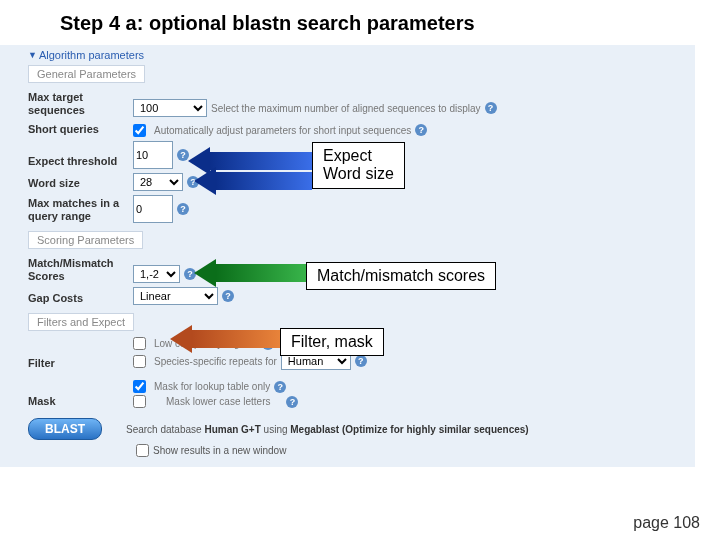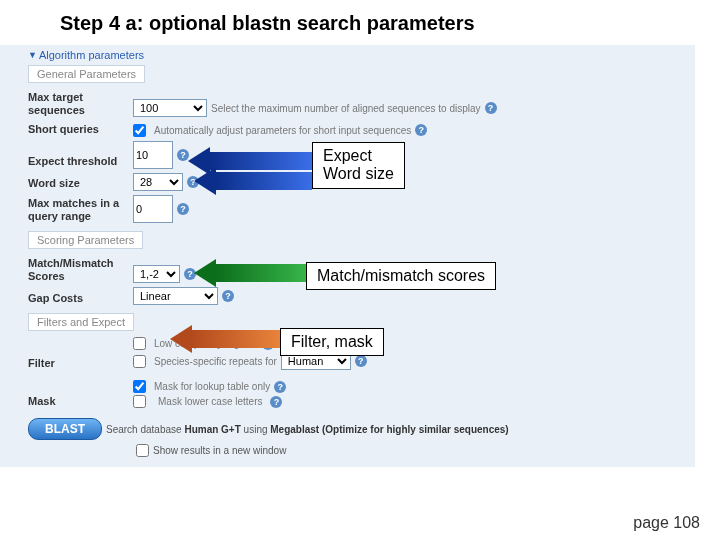--- a/index.html
+++ b/index.html
@@ -13,21 +13,21 @@
   .row { display: flex; align-items: flex-end; padding: 2px 0; }
   .label-col { width: 105px; font-weight: bold; font-size: 11px; color: #333; line-height: 1.2; padding-top: 2px; }
   .input-col { flex: 1; display: flex; align-items: center; gap: 4px; font-size: 10px; color: #555; }
   .desc { font-size: 10px; color: #777; }
   select, input[type=text] { font-size: 11px; padding: 1px 2px; border: 1px solid #7e9db9; background: #fff; }
   select { height: 18px; }
   input[type=text] { height: 28px; }
   input[type=checkbox] { margin-right: 4px; }
   .help { display: inline-block; width: 12px; height: 12px; border-radius: 50%; background: #5a8dc8; color: #fff; font-size: 9px; line-height: 12px; text-align: center; font-weight: bold; }
   .blast-btn { background: linear-gradient(#6fb4f5,#2a72c4); color: #fff; border: 1px solid #1e5a9e; border-radius: 10px; padding: 3px 16px; font-size: 12px; font-weight: bold; cursor: pointer; }
-  .searchline { display: flex; align-items: center; gap: 4px; margin-top: 8px; font-size: 10px; color: #555; }
+  .searchline { display: flex; align-items: center; gap: 24px; margin-top: 8px; font-size: 10px; color: #555; }
   .searchline b { color: #333; }
   .shownew { margin-top: 4px; font-size: 10px; color: #555; display: flex; align-items: center; padding-left: 108px; }
   .page-num { position: absolute; right: 20px; bottom: 8px; font-size: 16px; color: #333; }
 
   .callout { position: absolute; background: #fff; border: 1.5px solid #000; padding: 4px 10px; font-size: 16px; font-weight: 500; color: #000; z-index: 10; white-space: nowrap; }
   .arrow { position: absolute; z-index: 9; }
   .arrow .shaft { position: absolute; height: 18px; background: linear-gradient(90deg, var(--c1), var(--c2)); }
   .arrow .head { position: absolute; width: 0; height: 0; border-top: 14px solid transparent; border-bottom: 14px solid transparent; border-right: 22px solid var(--c1); left: -22px; top: -5px; }
 </style>
 </head>
@@ -129,21 +129,21 @@
     </div>
 
     <div class="row" style="margin-top:6px">
       <div class="label-col">Mask</div>
       <div class="input-col" style="flex-direction:column;align-items:flex-start;gap:2px">
         <div style="display:flex;align-items:center;gap:4px">
           <input type="checkbox" checked="" style="">
           <span class="desc">Mask for lookup table only</span>
           <span class="help">?</span>
         </div>
-        <div style="display:flex;align-items:center;gap:8px">
+        <div style="display:flex;align-items:center;gap:16px">
           <input type="checkbox" style="">
           <span class="desc">Mask lower case letters</span>
           <span class="help">?</span>
         </div>
       </div>
     </div>
   </div>
 
   <div class="searchline">
     <button class="blast-btn">BLAST</button>

